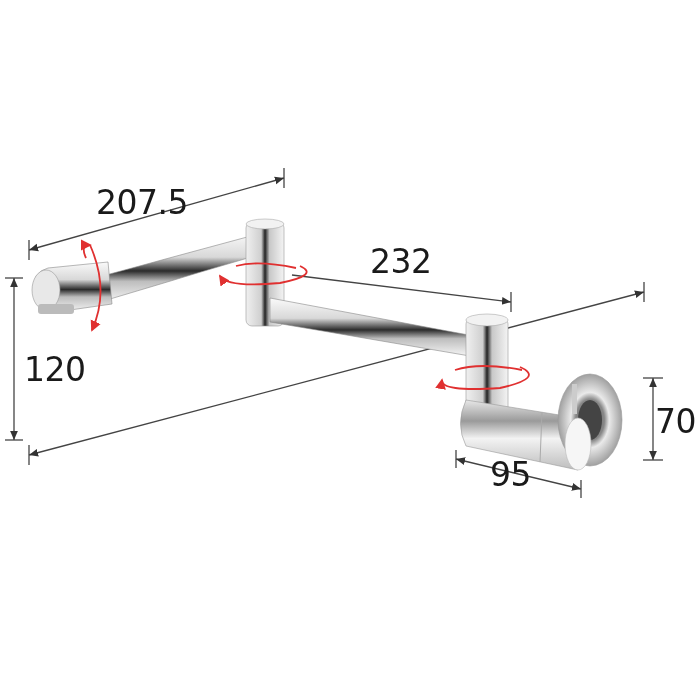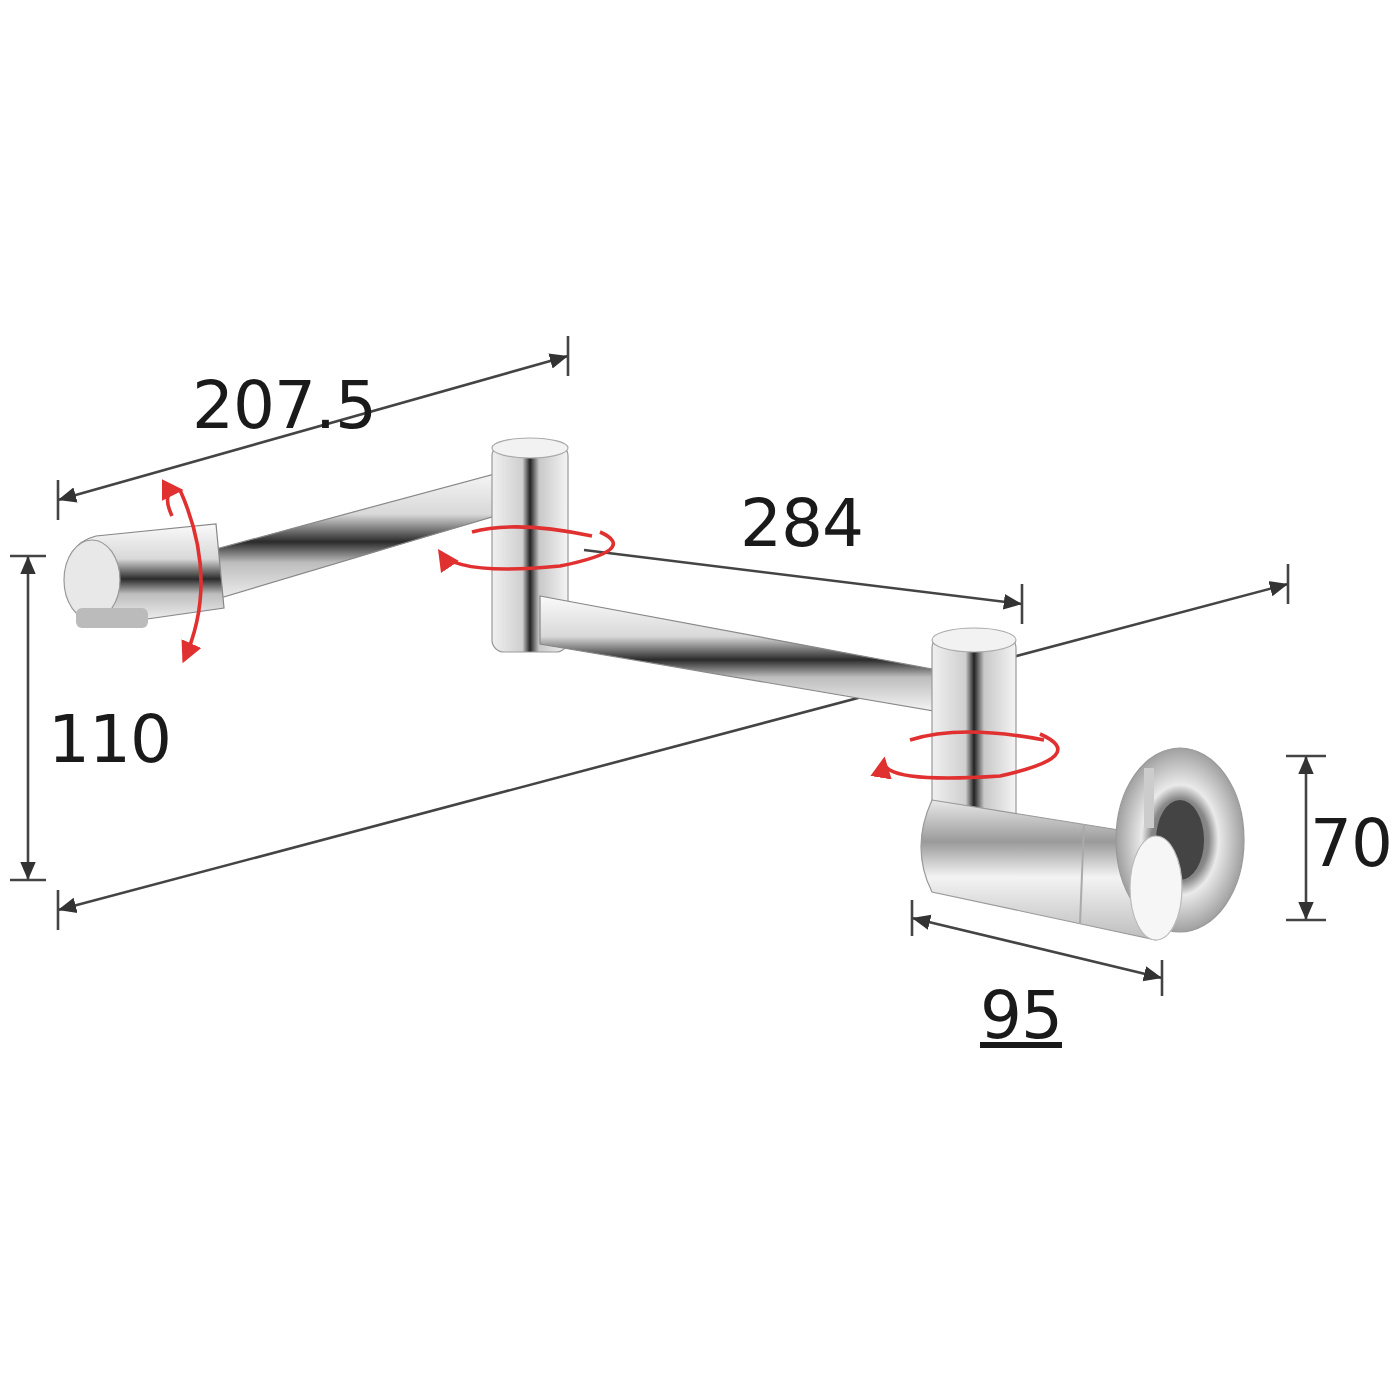--- a/index.html
+++ b/index.html
@@ -112,18 +112,18 @@
     <path d="M90,245 Q110,290 92,330" marker-end="url(#redArr)"></path>
     <path d="M86,258 Q80,245 90,245" marker-end="url(#redArr)"></path>
     <path d="M300,266 Q320,275 280,283 Q228,288 220,276" marker-end="url(#redArr)"></path>
     <path d="M236,266 Q258,260 296,268"></path>
     <path d="M520,367 Q545,378 500,388 Q440,392 442,380" marker-end="url(#redArr)"></path>
     <path d="M455,370 Q480,362 522,370"></path>
   </g>
 </svg>
 
 <div class="label" style="left:96px; top:186px;">207.5</div>
-<div class="label" style="left:370px; top:245px;">284</div>
-<div class="label" style="left:24px; top:353px;">110</div>
+<div class="label" style="left:370px; top:245px;">232</div>
+<div class="label" style="left:24px; top:353px;">120</div>
 <div class="label" style="left:655px; top:405px;">70</div>
-<div class="label" style="left:490px; top:491px;text-decoration:underline;">95</div>
+<div class="label" style="left:490px; top:458px;">95</div>
 
 </div>
 
 </body></html>

